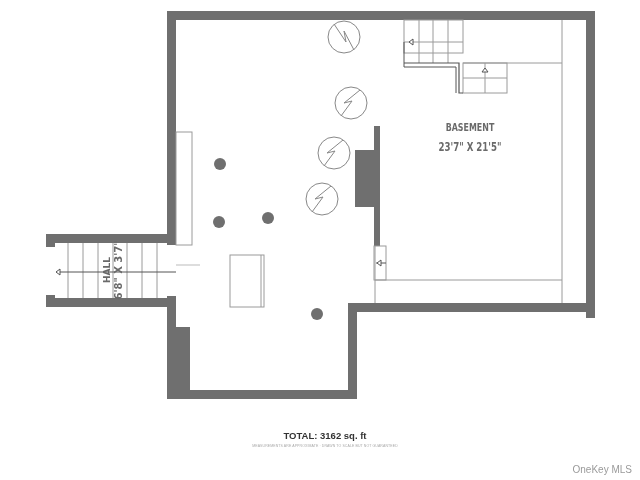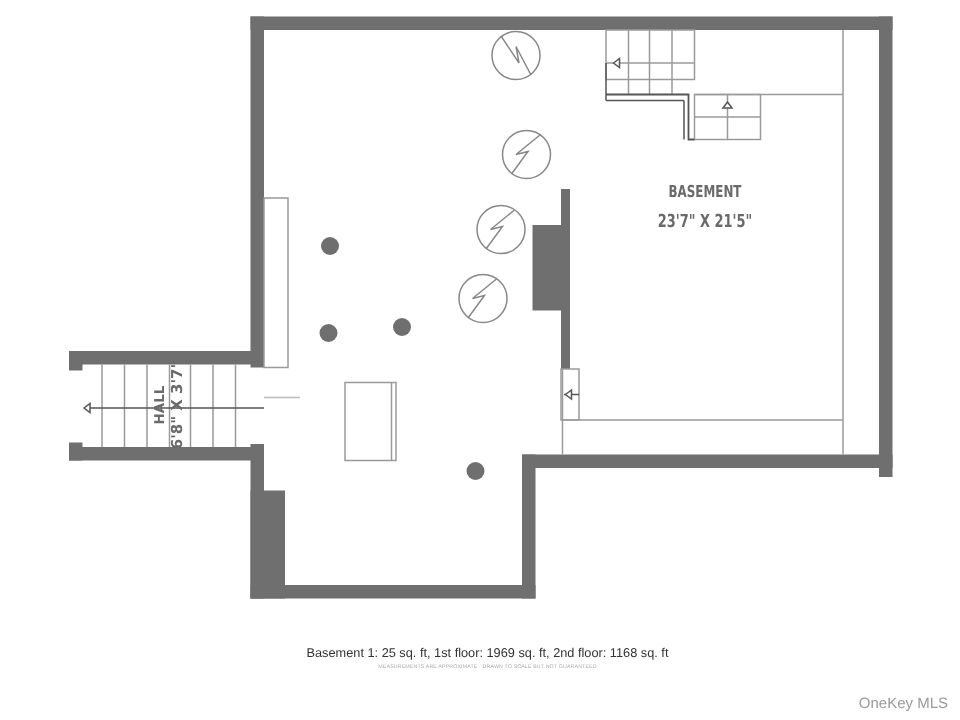--- a/index.html
+++ b/index.html
@@ -130,17 +130,17 @@
 
 <div class="room-label basement-name">BASEMENT</div>
 <div class="room-label basement-dims">23'7" X 21'5"</div>
 
 <div class="hall-label">
   <span class="hall-name">HALL</span>
   <span class="hall-dims">6'8" X 3'7"</span>
 </div>
 
 <div class="summary">
-  <div class="line">Basement 1: 25 sq. ft, 1st floor: 1969 sq. ft, 2nd floor: 1168 sq. ft</div>
+  <div class="total">TOTAL: 3162 sq. ft</div>
   <div class="disclaimer">MEASUREMENTS ARE APPROXIMATE · DRAWN TO SCALE BUT NOT GUARANTEED</div>
 </div>
 
 <div class="watermark">OneKey MLS</div>
 
 </body></html>

